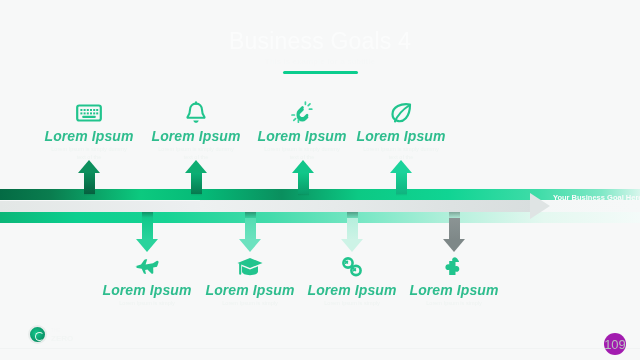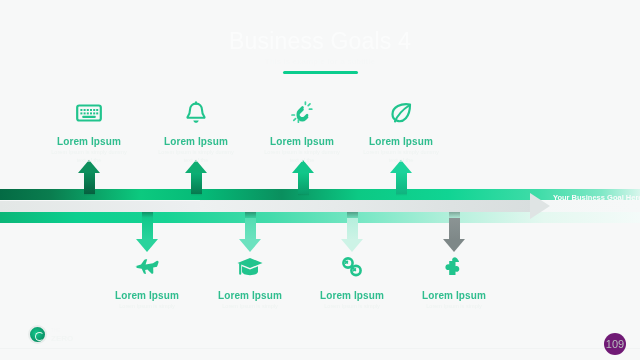--- a/index.html
+++ b/index.html
@@ -23,21 +23,21 @@
   }
   .title-rule{
     width:75px;height:2.5px;background:#0ccd8e;margin:5px auto 0;border-radius:2px;
   }
 
   
   .icon-col{position:absolute;width:110px;text-align:center;}
   .icon-wrap{height:30px;display:flex;align-items:center;justify-content:center;}
   .icon-wrap svg{display:block;}
   .icon-label{
-    font-size:10px;font-weight:700;color:#2fbd8e;margin-top:8px;letter-spacing:.1px;
+    font-size:14px;font-weight:700;color:#2fbd8e;margin-top:0;letter-spacing:.1px;font-style:italic;
   }
   .icon-desc{
     font-size:5.6px;color:#eef3f1;line-height:7.5px;margin-top:2px;padding:0 14px;
   }
 
   .top-col{top:98px;}
   .bot-col{top:252px;}
 
   
   .bar{position:absolute;height:11px;}
@@ -101,22 +101,22 @@
   .logo-mark:after{
     content:"";position:absolute;left:5px;top:5px;width:7px;height:7px;
     border-radius:50%;border:1.3px solid #dff5ec;border-right-color:transparent;
   }
   .logo-text{font-size:8px;font-weight:700;color:#f2f5f4;line-height:8px;}
   .logo-text small{display:block;font-size:4.5px;font-weight:400;color:#f4f6f6;}
 
   .page-badge{
     position:absolute;right:14px;top:333px;
     width:22px;height:22px;border-radius:50%;
-    background:#701a75;color:#b9bfbf;
-    font-size:11px;display:flex;align-items:center;justify-content:center;
+    background:#a21caf;color:#b9bfbf;
+    font-size:13px;display:flex;align-items:center;justify-content:center;
   }
   .bottom-rule{position:absolute;left:0;top:348px;width:640px;height:1px;background:#f1f3f3;}
 </style>
 </head>
 <body>
 
 <div class="slide">
 
   <div class="title-block">
     <div class="slide-title">Business Goals 4</div>

